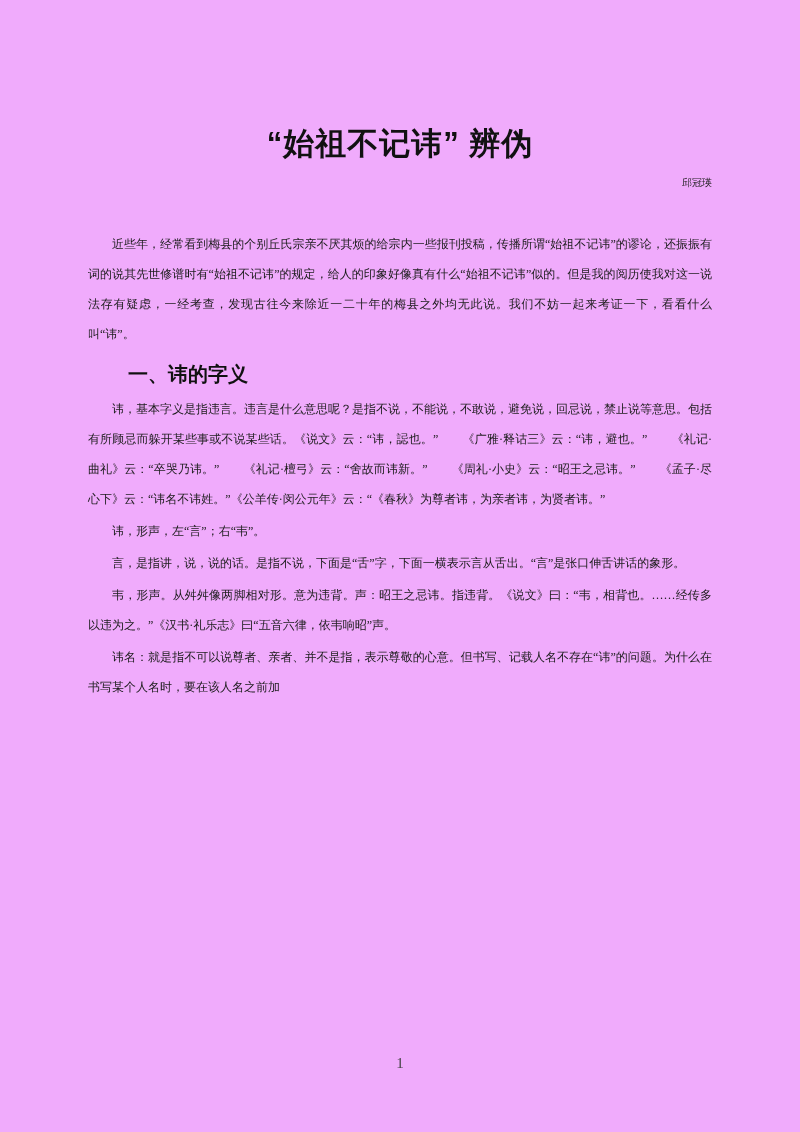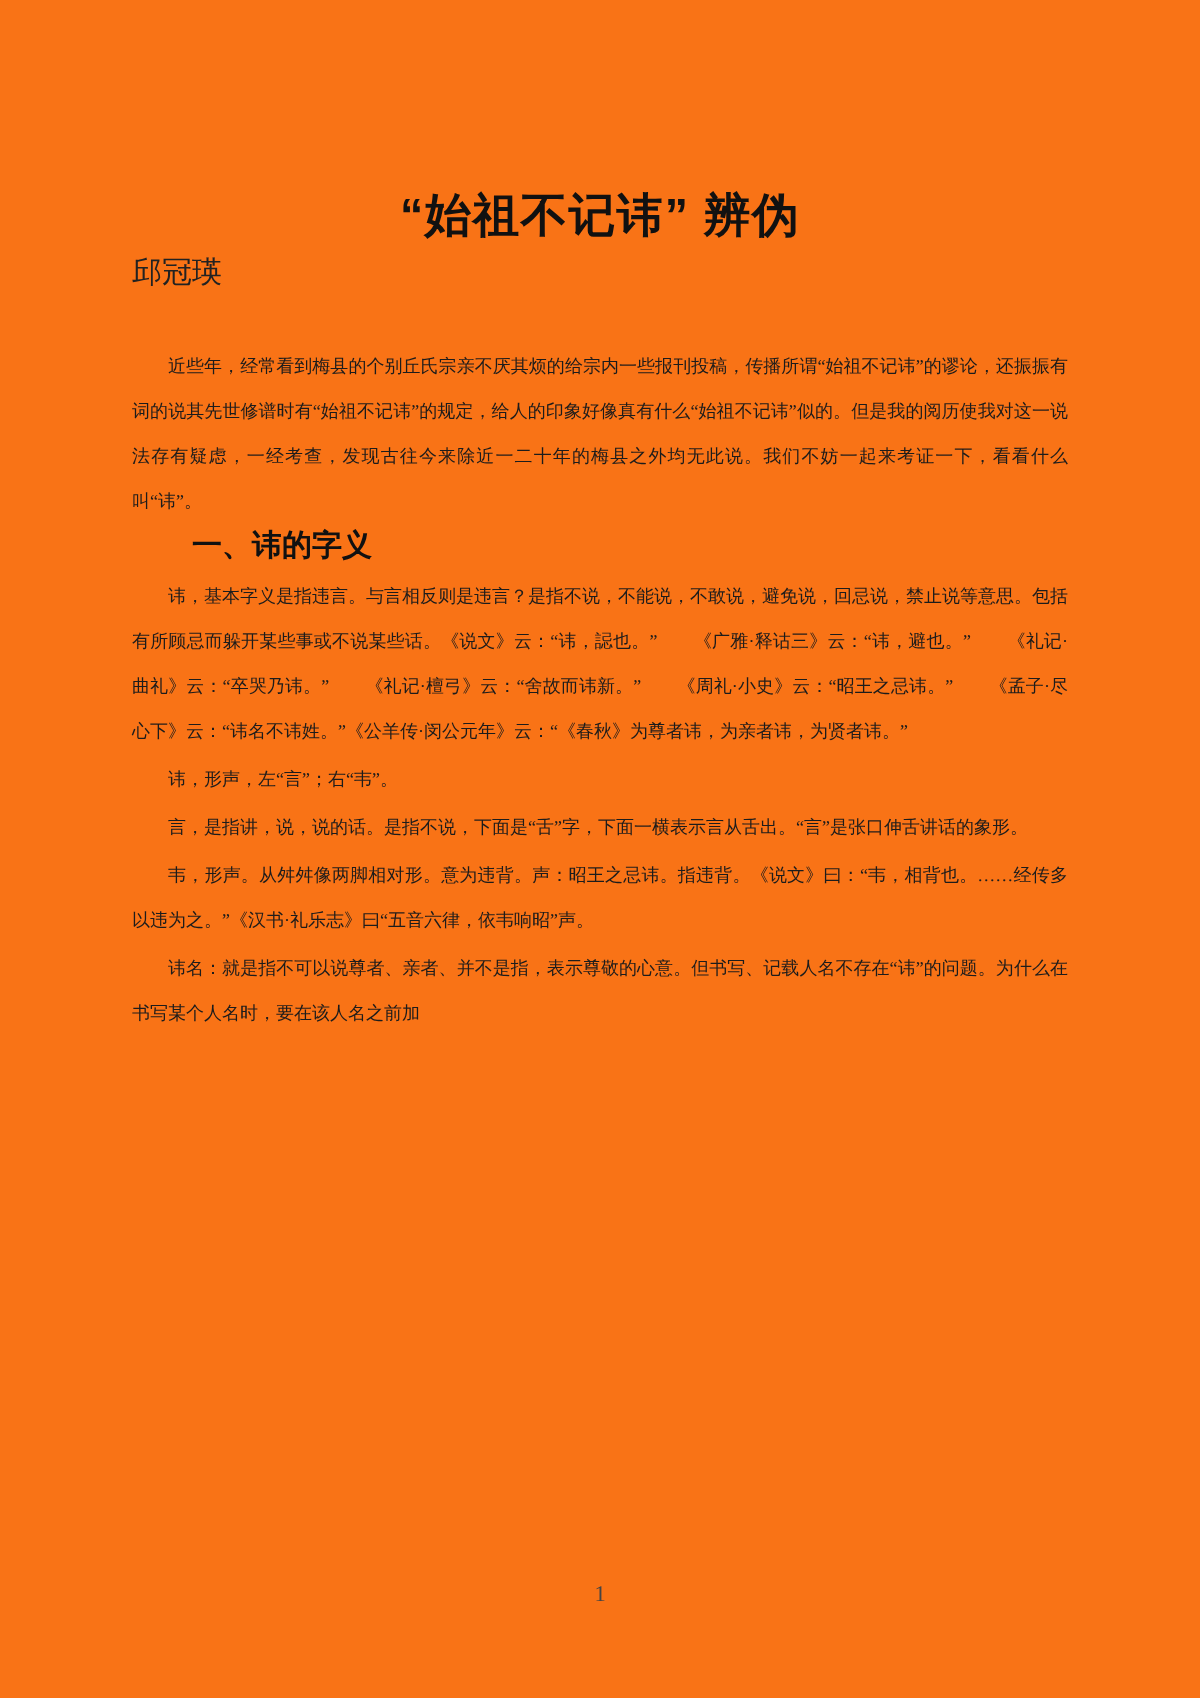--- a/index.html
+++ b/index.html
@@ -5,59 +5,59 @@
   html, body {
     margin: 0;
     padding: 0;
     background: #ffffff;
   }
   .page {
     position: relative;
     width: 800px;
     height: 1132px;
     margin: 0 auto;
-    background: #f97316;
+    background: #f0abfc;
     overflow: hidden;
     color: #1c1c1c;
     font-family: "Liberation Serif", "DejaVu Serif", serif;
   }
   .content {
     padding: 124px 88px 0 88px;
   }
   .doc-title {
     margin: 0 0 8px 0;
     text-align: center;
     font-family: "Liberation Sans", "DejaVu Sans", sans-serif;
     font-weight: 700;
     font-size: 31px;
     line-height: 40px;
     letter-spacing: 1px;
     color: #111111;
   }
   .doc-author {
-    text-align: left;
-    font-size: 20px;
+    text-align: right;
+    font-size: 10px;
     line-height: 21px;
     margin-bottom: 36px;
     color: #222222;
   }
   .para {
     margin: 0;
     font-size: 12px;
     line-height: 30px;
     text-align: justify;
     text-indent: 2em;
     word-break: break-all;
   }
   .para + .para {
     margin-top: 2px;
   }
   .section-heading {
-    margin: 0 0 3px 0;
-    font-family: Liberation Sans, sans-serif;
+    margin: 12px 0 3px 0;
+    font-family: Liberation Mono, monospace;
     font-weight: 700;
     font-size: 20px;
     line-height: 30px;
     text-indent: 2em;
     color: #111111;
   }
   .page-number {
     position: absolute;
     left: 0;
     right: 0;
@@ -72,21 +72,21 @@
 
 <div class="page">
   <div class="content">
     <h1 class="doc-title">“始祖不记讳” 辨伪</h1>
     <div class="doc-author">邱冠瑛</div>
 
     <p class="para">近些年，经常看到梅县的个别丘氏宗亲不厌其烦的给宗内一些报刊投稿，传播所谓“始祖不记讳”的谬论，还振振有词的说其先世修谱时有“始祖不记讳”的规定，给人的印象好像真有什么“始祖不记讳”似的。但是我的阅历使我对这一说法存有疑虑，一经考查，发现古往今来除近一二十年的梅县之外均无此说。我们不妨一起来考证一下，看看什么叫“讳”。</p>
 
     <h2 class="section-heading">一、讳的字义</h2>
 
-    <p class="para">讳，基本字义是指违言。与言相反则是违言？是指不说，不能说，不敢说，避免说，回忌说，禁止说等意思。包括有所顾忌而躲开某些事或不说某些话。《说文》云：“讳，誋也。”　　《广雅·释诂三》云：“讳，避也。”　　《礼记·曲礼》云：“卒哭乃讳。”　　《礼记·檀弓》云：“舍故而讳新。”　　《周礼·小史》云：“昭王之忌讳。”　　《孟子·尽心下》云：“讳名不讳姓。”《公羊传·闵公元年》云：“《春秋》为尊者讳，为亲者讳，为贤者讳。”</p>
+    <p class="para">讳，基本字义是指违言。违言是什么意思呢？是指不说，不能说，不敢说，避免说，回忌说，禁止说等意思。包括有所顾忌而躲开某些事或不说某些话。《说文》云：“讳，誋也。”　　《广雅·释诂三》云：“讳，避也。”　　《礼记·曲礼》云：“卒哭乃讳。”　　《礼记·檀弓》云：“舍故而讳新。”　　《周礼·小史》云：“昭王之忌讳。”　　《孟子·尽心下》云：“讳名不讳姓。”《公羊传·闵公元年》云：“《春秋》为尊者讳，为亲者讳，为贤者讳。”</p>
 
     <p class="para">讳，形声，左“言”；右“韦”。</p>
 
     <p class="para">言，是指讲，说，说的话。是指不说，下面是“舌”字，下面一横表示言从舌出。“言”是张口伸舌讲话的象形。</p>
 
     <p class="para">韦，形声。从舛舛像两脚相对形。意为违背。声：昭王之忌讳。指违背。《说文》曰：“韦，相背也。……经传多以违为之。”《汉书·礼乐志》曰“五音六律，依韦响昭”声。</p>
 
 
     <p class="para">讳名：就是指不可以说尊者、亲者、并不是指，表示尊敬的心意。但书写、记载人名不存在“讳”的问题。为什么在书写某个人名时，要在该人名之前加</p>
   </div>

